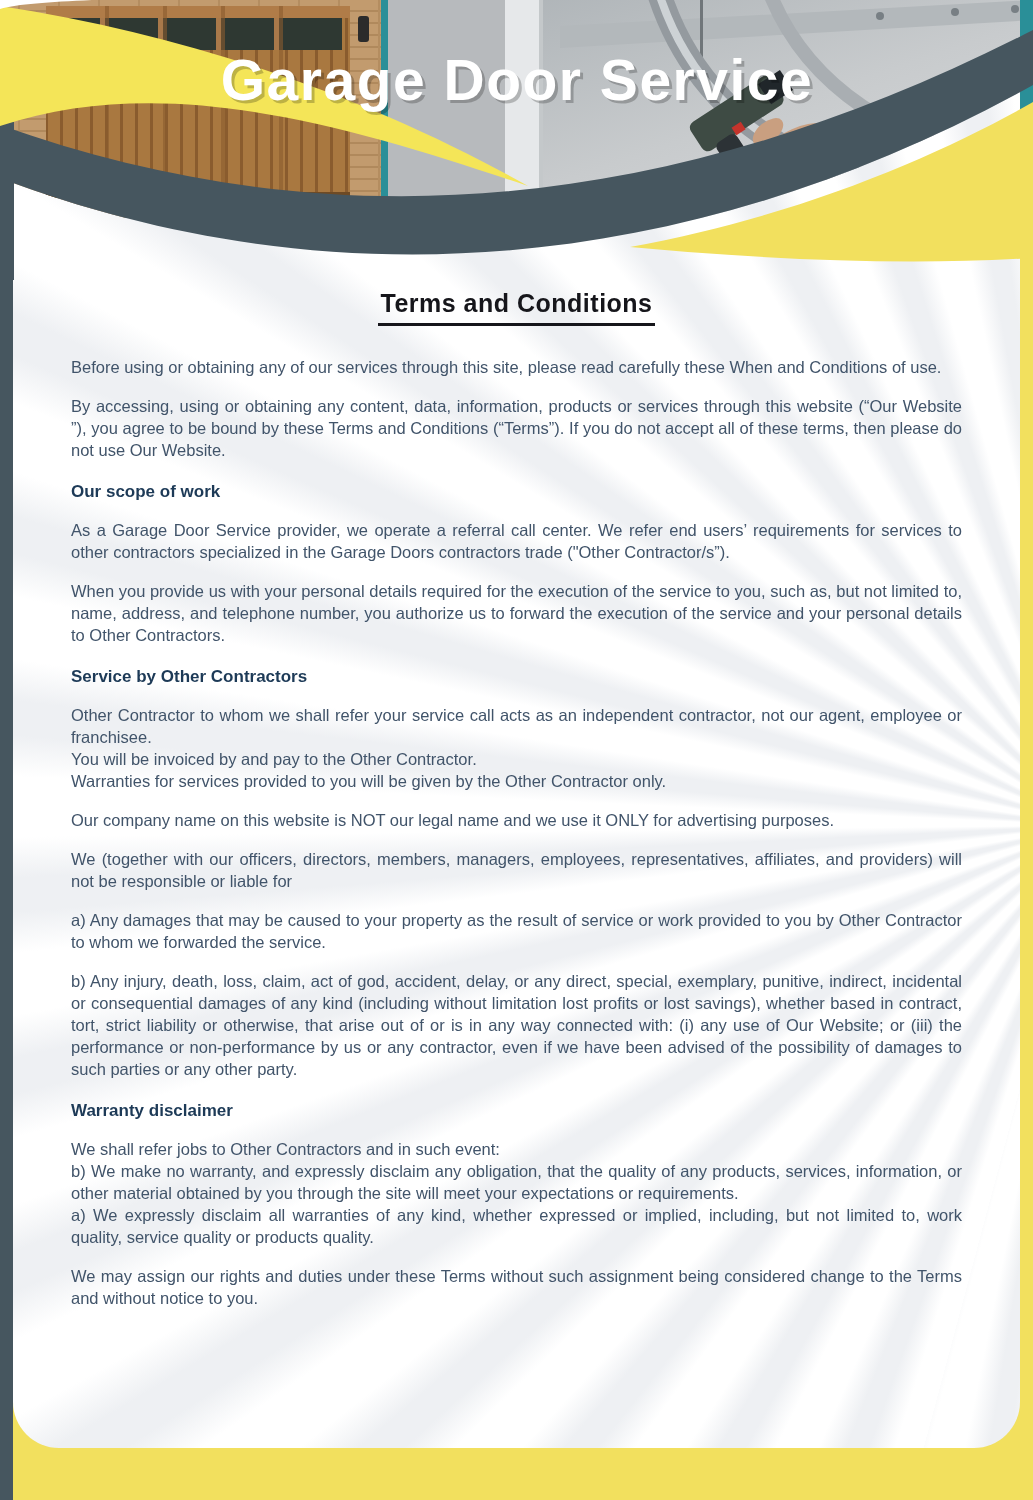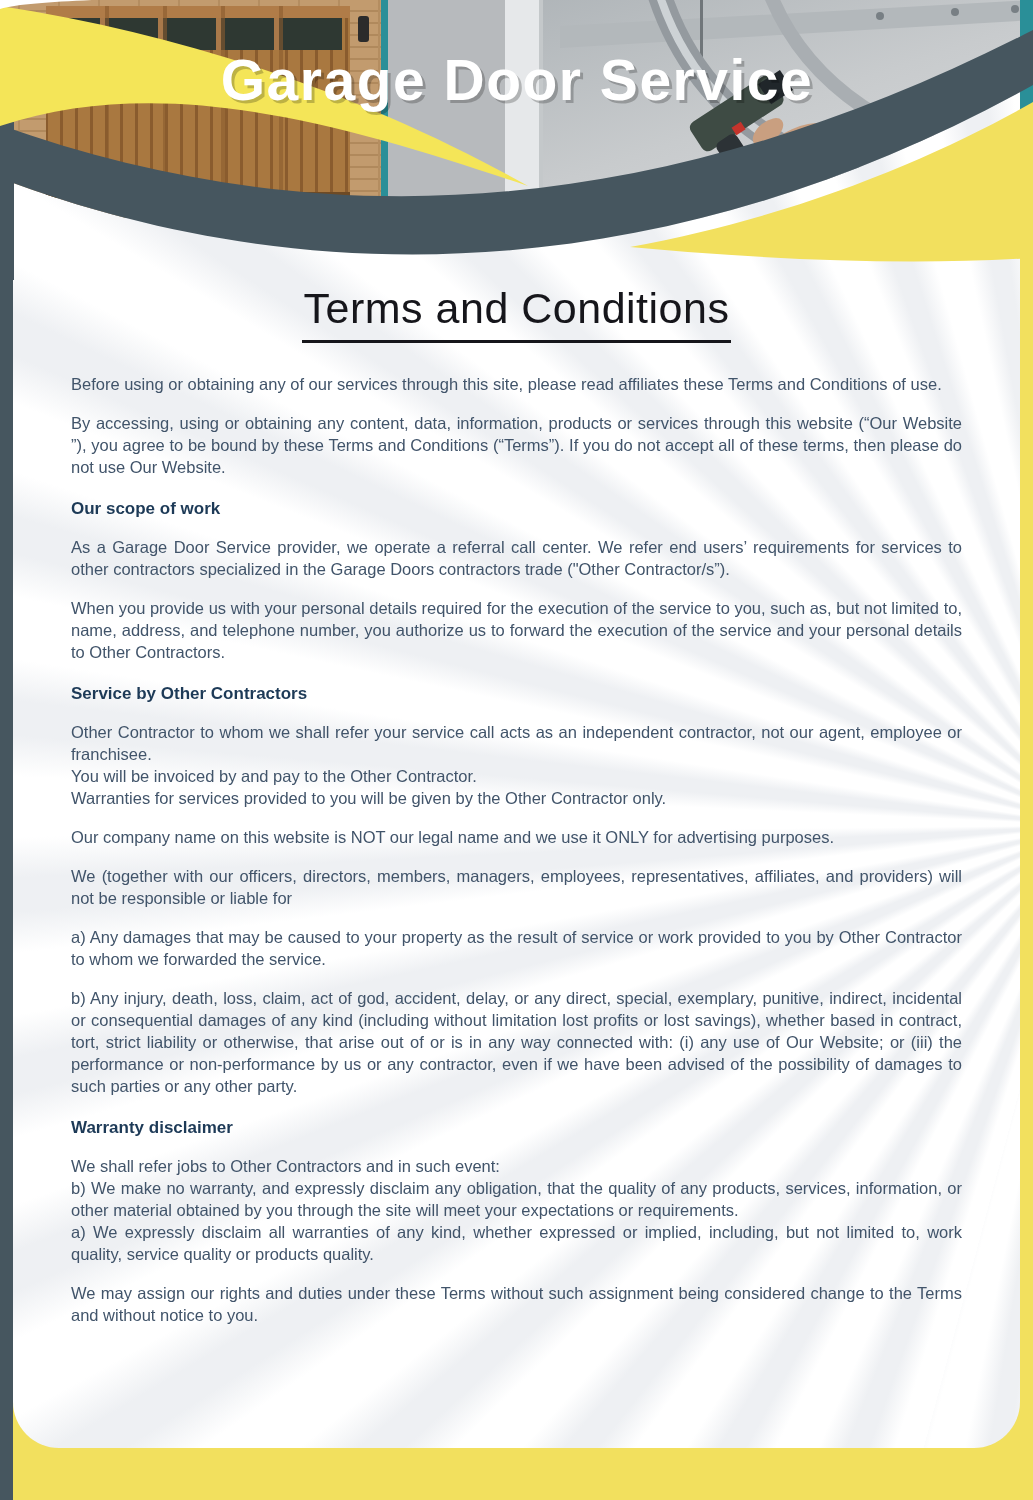--- a/index.html
+++ b/index.html
@@ -26,21 +26,21 @@
   .header-art{
     position:absolute;top:0;left:0;width:1033px;height:280px;z-index:3;
   }
   .content{
     position:relative;z-index:2;
     padding:283px 58px 0 58px;
   }
   h1.doc-title{margin:0;text-align:center;}
   h1.doc-title span{
     display:inline-block;
-    font-size:43px;font-weight:400;letter-spacing:.5px;
+    font-size:25px;font-weight:700;letter-spacing:.5px;
     color:#16161b;border-bottom:3px solid #16161b;
     padding:0 2px 5px 2px;line-height:1.2;
   }
   .sections p{
     margin:17px 0 0 0;
     font-size:16.5px;line-height:22px;color:#41546A;
     text-align:justify;
   }
   .sections p.first-para{margin-top:30px;}
   .sections p.tight{margin-top:0;}
@@ -52,21 +52,21 @@
 </style>
 </head>
 <body>
 
 <div class="left-strip"></div>
 
 <div class="card">
   <div class="content">
     <h1 class="doc-title"><span>Terms and Conditions</span></h1>
     <div class="sections">
-        <p class="first-para">Before using or obtaining any of our services through this site, please read affiliates these Terms and Conditions of use.</p>
+        <p class="first-para">Before using or obtaining any of our services through this site, please read carefully these When and Conditions of use.</p>
         <p>By accessing, using or obtaining any content, data, information, products or services through this website (“Our Website ”), you agree to be bound by these Terms and Conditions (“Terms”). If you do not accept all of these terms, then please do not use Our Website.</p>
         <h2>Our scope of work</h2>
         <p>As a Garage Door Service provider, we operate a referral call center. We refer end users’ requirements for services to other contractors specialized in the Garage Doors contractors trade ("Other Contractor/s”).</p>
         <p>When you provide us with your personal details required for the execution of the service to you, such as, but not limited to, name, address, and telephone number, you authorize us to forward the execution of the service and your personal details to Other Contractors.</p>
         <h2>Service by Other Contractors</h2>
         <p>Other Contractor to whom we shall refer your service call acts as an independent contractor, not our agent, employee or franchisee.</p>
         <p class="tight">You will be invoiced by and pay to the Other Contractor.</p>
         <p class="tight">Warranties for services provided to you will be given by the Other Contractor only.</p>
         <p>Our company name on this website is NOT our legal name and we use it ONLY for advertising purposes.</p>
         <p>We (together with our officers, directors, members, managers, employees, representatives, affiliates, and providers) will not be responsible or liable for</p>

